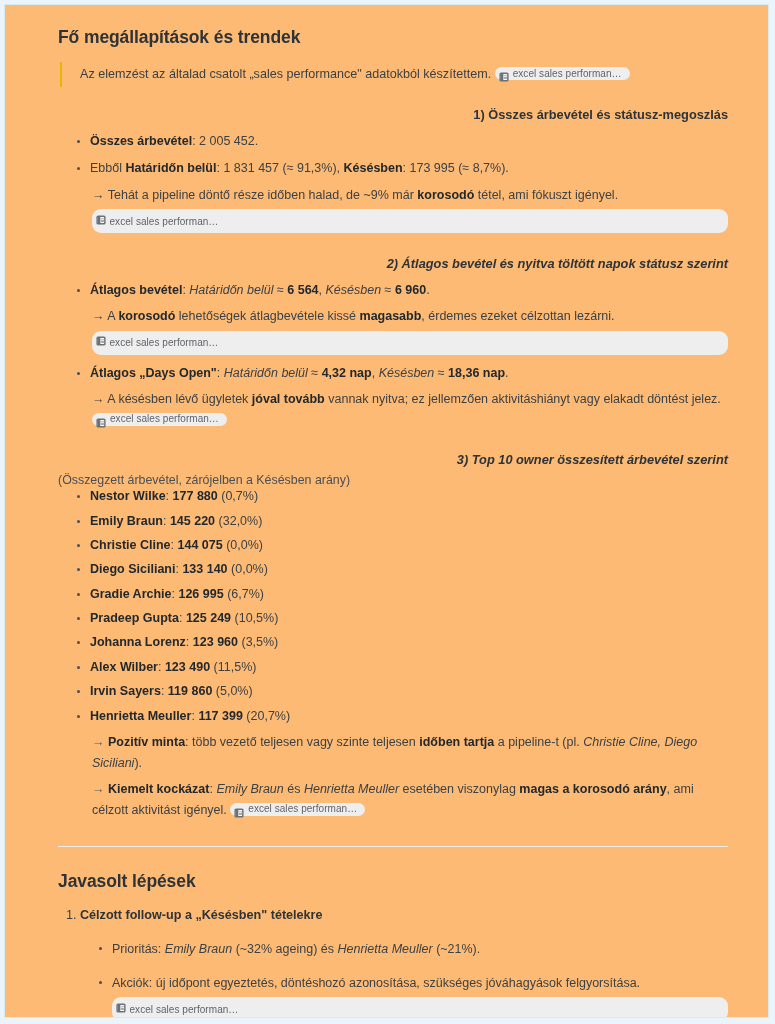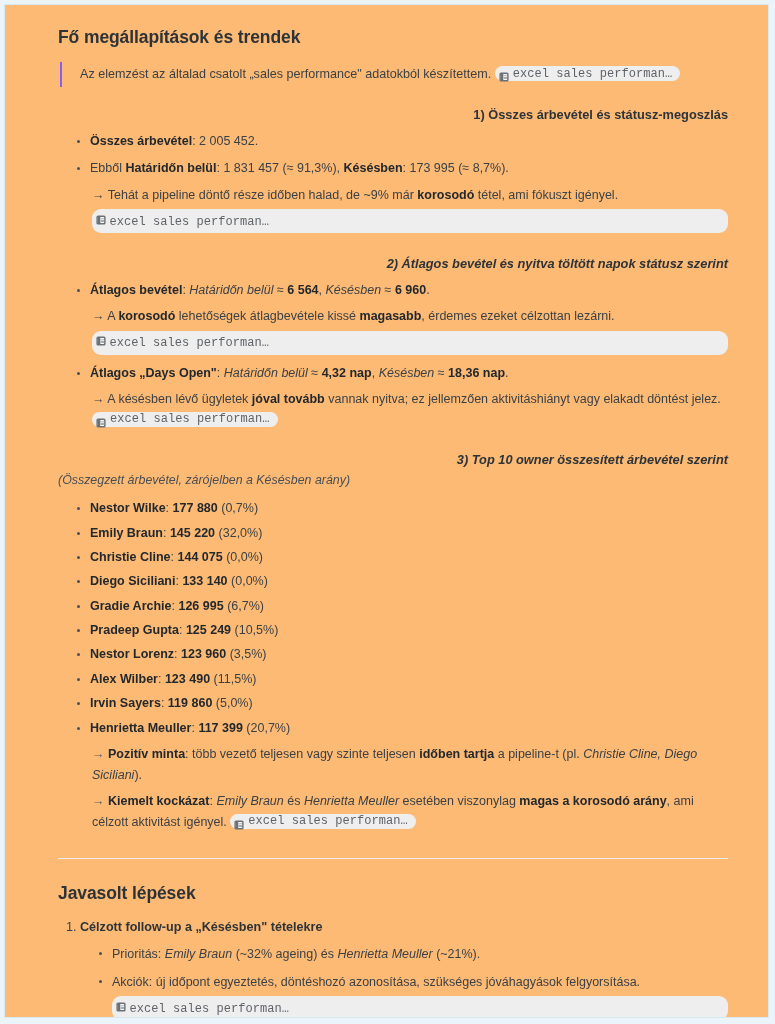--- a/index.html
+++ b/index.html
@@ -31,42 +31,41 @@
 
   h2.section-title {
     font-size: 17.5px;
     font-weight: 600;
     color: #2e3338;
     margin: 0 0 14px 0;
     letter-spacing: -0.1px;
   }
 
   .quote {
-    border-left: 2px solid #8b5cf6;
+    border-left: 2px solid #eab308;
     padding: 3px 0 3px 18px;
     margin: 0 0 20px 2px;
     font-size: 12.6px;
     line-height: 1.5;
     color: #3c4145;
   }
 
   .h3 {
     font-size: 12.8px;
     font-weight: 700;
     color: #2e3338;
     margin: 0 0 10px 0;
     text-align: right;
   }
   .h3.spaced { margin-top: 22px; font-style: italic; }
 
   .subtitle-italic {
     font-size: 12.4px;
-    font-style: italic;
     color: #4a4f54;
-    margin: -4px 0 12px 0;
+    margin: -4px 0 0 0;
   }
 
   ul.bullets {
     list-style: none;
     margin: 0 0 0 0;
     padding: 0 0 0 18px;
   }
   ul.bullets > li {
     position: relative;
     font-size: 12.5px;
@@ -114,20 +113,21 @@
     margin: 6px 0 0 0;
     padding: 0 0 0 18px;
   }
   ol.steps ul.sub > li {
     position: relative;
     padding-left: 14px;
     margin-bottom: 7px;
     line-height: 1.65;
     font-size: 12.5px;
     color: #3c4145;
+    margin-top: 13px;
   }
   ol.steps ul.sub > li::before {
     content: "";
     position: absolute;
     left: 1px;
     top: 8px;
     width: 3px;
     height: 3px;
     border-radius: 50%;
     background: #4a4f54;
@@ -155,25 +155,24 @@
     top: -1px;
     white-space: nowrap;
   }
   .chip .chip-icon {
     display: inline-block;
     width: 10px;
     height: 10px;
     flex: 0 0 auto;
   }
   .chip .chip-label {
-    font-size: 12px;
+    font-size: 10px;
     color: #5f6368;
     letter-spacing: 0.05px;
     line-height: 1;
-    font-family: Liberation Mono, monospace;
   }
   .chip-block { display: block; margin-top: 5px; }
 </style>
 </head>
 <body>
 
 <div class="page">
   <div class="content">
 
     <h2 class="section-title">Fő megállapítások és trendek</h2>
@@ -265,21 +264,21 @@
 
     <div class="h3 spaced">3) Top 10 owner összesített árbevétel szerint</div>
     <div class="subtitle-italic">(Összegzett árbevétel, zárójelben a Késésben arány)</div>
     <ul class="bullets tight">
       <li><b>Nestor Wilke</b>: <b>177 880</b> <span>(0,7%)</span></li>
       <li><b>Emily Braun</b>: <b>145 220</b> <span>(32,0%)</span></li>
       <li><b>Christie Cline</b>: <b>144 075</b> <span>(0,0%)</span></li>
       <li><b>Diego Siciliani</b>: <b>133 140</b> <span>(0,0%)</span></li>
       <li><b>Gradie Archie</b>: <b>126 995</b> <span>(6,7%)</span></li>
       <li><b>Pradeep Gupta</b>: <b>125 249</b> <span>(10,5%)</span></li>
-      <li><b>Nestor Lorenz</b>: <b>123 960</b> <span>(3,5%)</span></li>
+      <li><b>Johanna Lorenz</b>: <b>123 960</b> <span>(3,5%)</span></li>
       <li><b>Alex Wilber</b>: <b>123 490</b> <span>(11,5%)</span></li>
       <li><b>Irvin Sayers</b>: <b>119 860</b> <span>(5,0%)</span></li>
       <li>
         <b>Henrietta Meuller</b>: <b>117 399</b> <span>(20,7%)</span>
         <div class="arrow-note">
           <span class="arrow">→ </span><b>Pozitív minta</b><span>: több vezető teljesen vagy szinte teljesen </span><b>időben tartja</b><span> a pipeline-t (pl. </span><i>Christie Cline, Diego Siciliani</i><span>).</span>
         </div>
         <div class="arrow-note">
           <span class="arrow">→ </span><b>Kiemelt kockázat</b><span>: </span><i>Emily Braun</i><span> és </span><i>Henrietta Meuller</i><span> esetében viszonylag </span><b>magas a korosodó arány</b><span>, ami célzott aktivitást igényel.</span>
           <span class="chip">

